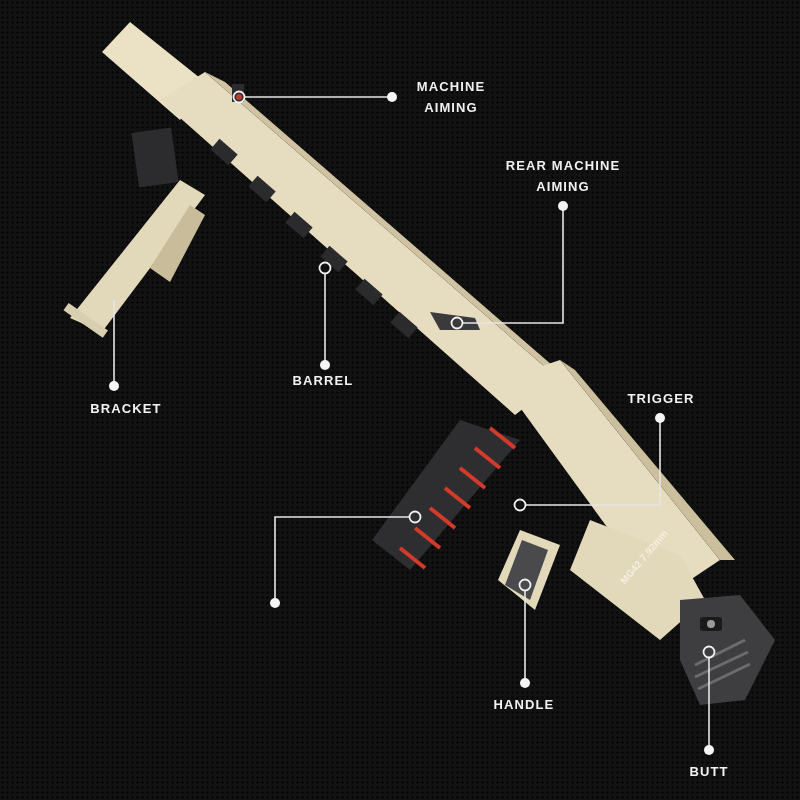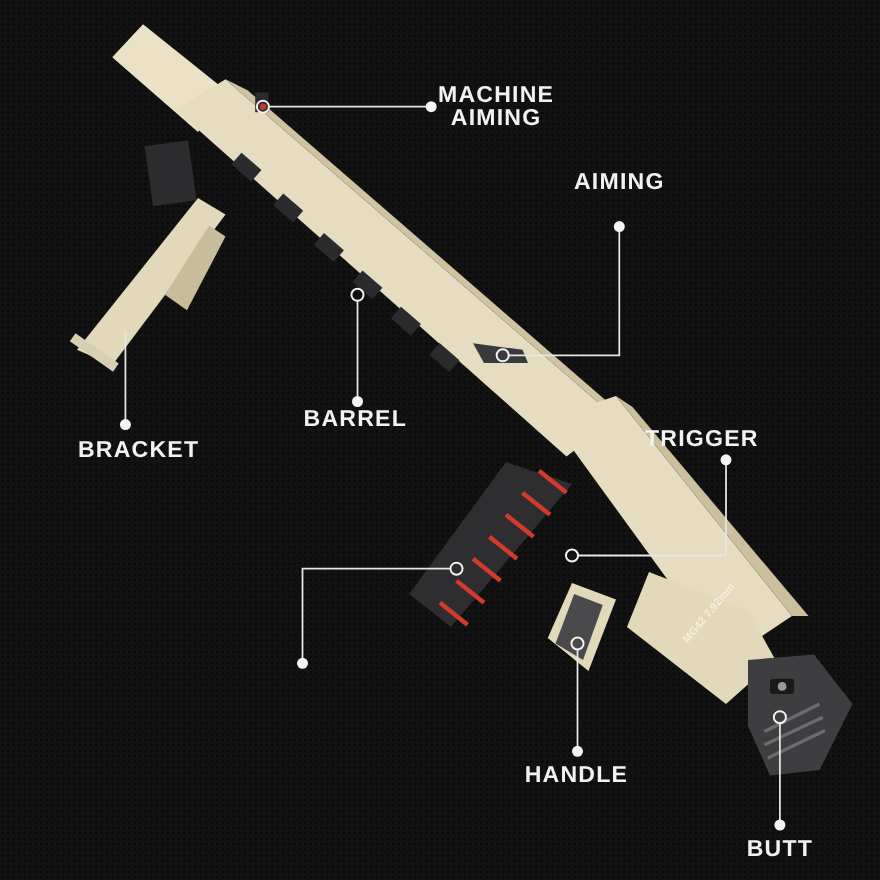--- a/index.html
+++ b/index.html
@@ -5,21 +5,21 @@
   html, body { margin:0; padding:0; }
   body {
     width:800px; height:800px; overflow:hidden; position:relative;
     background-color:#121212;
     background-image: radial-gradient(circle, #060606 1.1px, transparent 1.3px);
     background-size:5px 5px;
     font-family:"Liberation Sans", sans-serif;
   }
   #stage { position:absolute; left:0; top:0; width:800px; height:800px; }
   .label {
-    position:absolute; color:#f2f2f2; font-weight:bold; font-size:21px;
+    position:absolute; color:#f2f2f2; font-weight:bold; font-size:13px;
     letter-spacing:1.1px; text-align:center; line-height:21px; white-space:nowrap;
     transform:translateX(-50%);
   }
   .label span { display:block; }
 </style>
 </head>
 <body>
 
 <div id="stage">
   <svg width="800" height="800" viewBox="0 0 800 800" xmlns="http://www.w3.org/2000/svg">
@@ -125,29 +125,30 @@
       <circle cx="709" cy="750" r="5"></circle>
     </g>
   </svg>
 
   
   <div class="label" style="left:451px; top:76px;">
     <span>MACHINE</span>
     <span>AIMING</span>
   </div>
   <div class="label" style="left:563px; top:155px;">
+    <span>REAR MACHINE</span>
     <span>AIMING</span>
   </div>
   <div class="label" style="left:126px; top:398px;">
     <span>BRACKET</span>
   </div>
   <div class="label" style="left:323px; top:370px;">
     <span>BARREL</span>
   </div>
-  <div class="label" style="left:638px; top:388px;">
+  <div class="label" style="left:661px; top:388px;">
     <span>TRIGGER</span>
   </div>
   <div class="label" style="left:524px; top:694px;">
     <span>HANDLE</span>
   </div>
   <div class="label" style="left:709px; top:761px;text-align:right;">
     <span>BUTT</span>
   </div>
 </div>
 

